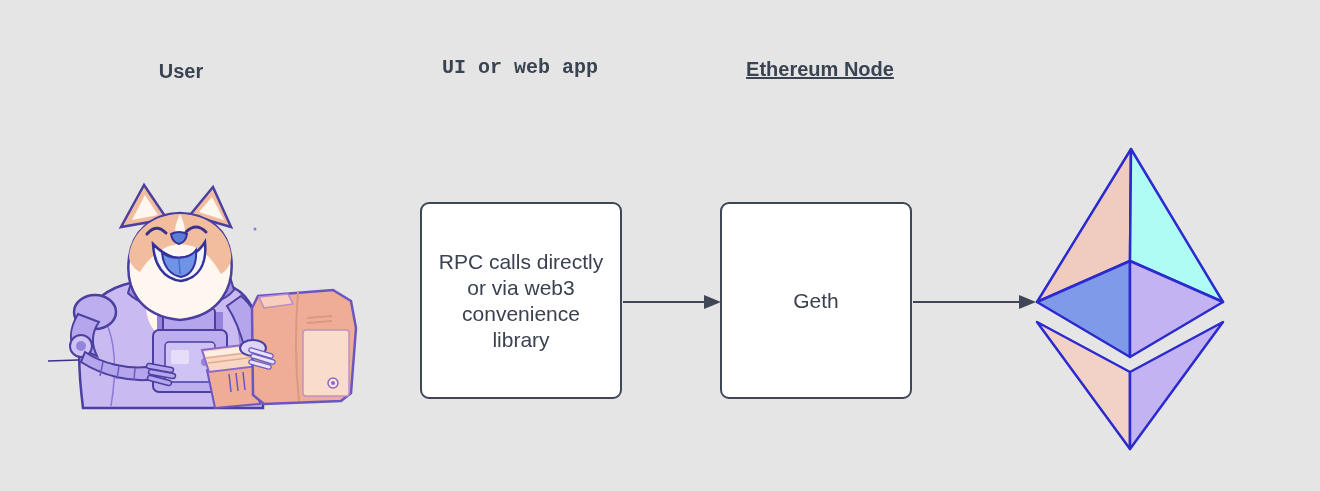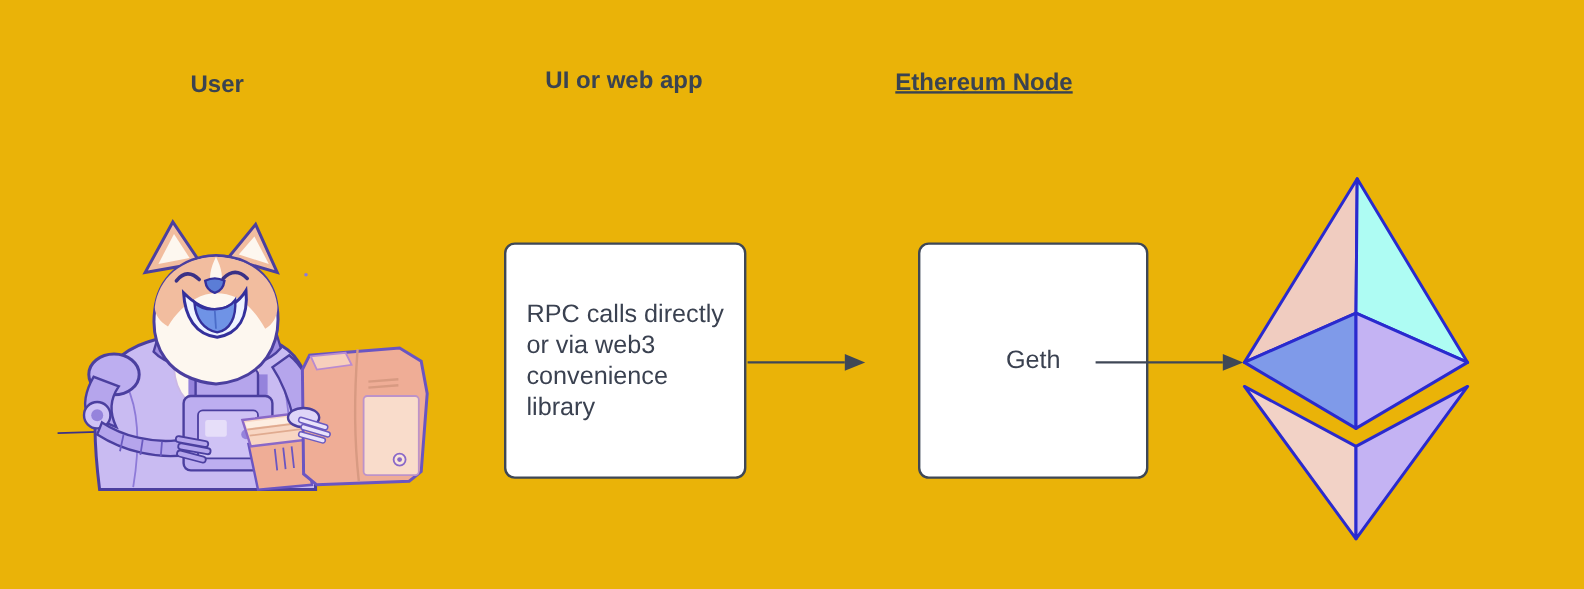--- a/index.html
+++ b/index.html
@@ -1,38 +1,38 @@
 <!DOCTYPE html>
 <html><head>
 <meta charset="utf-8">
 <style>
   html,body{margin:0;padding:0;background:#000;}
   .canvas{
-    position:relative;width:1320px;height:491px;background:#eab308;
+    position:relative;width:1320px;height:491px;background:#e5e5e5;
     font-family:"Liberation Sans",sans-serif;overflow:hidden;
   }
   .col-header{
     position:absolute;transform:translateX(-50%);
     color:#3a4351;font-size:20px;font-weight:bold;white-space:nowrap;
   }
   .flow-box{
     position:absolute;background:#ffffff;border:2px solid #3e4756;border-radius:9px;
-    display:flex;align-items:center;justify-content:center;text-align:left;
+    display:flex;align-items:center;justify-content:center;text-align:center;
     color:#3a4150;font-size:21px;line-height:26px;box-sizing:border-box;
     white-space:pre-line;
   }
   .overlay{position:absolute;left:0;top:0;pointer-events:none;}
 </style>
 </head>
 <body>
 
 <div class="canvas">
 
   <div class="col-header" style="left:181px;top:60px;">User</div>
-  <div class="col-header" style="left:520px;top:56px;">UI or web app</div>
+  <div class="col-header" style="left:520px;top:56px;font-family:Liberation Mono, monospace;">UI or web app</div>
   <div class="col-header" style="left:820px;top:58px;text-decoration:underline;">Ethereum Node</div>
 
   <svg class="overlay" style="left:45px;top:180px;" width="322" height="230" viewBox="0 0 322 230">
 
     <path d="M 3,181 L 63,179" stroke="#3a3186" stroke-width="1.5" fill="none"></path>
 
     <g>
       <path d="M 38,228 C 34,196 33,168 36,150 C 40,128 56,112 78,105 C 92,100 110,98 122,102 L 150,102 C 172,97 194,106 204,122 C 212,134 216,152 217,170 L 218,228 Z" stroke="#4b3f9f" stroke-width="2.5" fill="#c9bbf2"></path>
       <path d="M 60,140 C 70,160 72,190 66,226" stroke="#8d7ad8" stroke-width="1.5" fill="none"></path>
       <path d="M 190,135 C 196,155 198,185 196,226" stroke="#8d7ad8" stroke-width="1.5" fill="none"></path>
@@ -102,21 +102,21 @@
       <path d="M 206,170 L 226,176 M 208,176 L 228,182 M 206,182 L 224,187" stroke="#e8e2fa" stroke-width="3" fill="none"></path>
     </g>
 
     <circle cx="210" cy="49" r="1.5" fill="#8a7ae0"></circle>
   </svg>
 
   <div class="flow-box" style="left:420px;top:202px;width:202px;height:197px;padding:0 14px;">RPC calls directly
 or via web3
 convenience
 library</div>
-  <div class="flow-box" style="left:720px;top:202px;width:192px;height:197px;margin-left:45px;">Geth</div>
+  <div class="flow-box" style="left:720px;top:202px;width:192px;height:197px;">Geth</div>
 
   <svg class="overlay" width="1320" height="491" viewBox="0 0 1320 491">
     <g>
       <line x1="623" y1="302" x2="704" y2="302" stroke-width="2" stroke="#3f4756"></line>
       <polygon points="704,295 721,302 704,309" fill="#3f4756"></polygon>
     </g>
     <g>
       <line x1="913" y1="302" x2="1019" y2="302" stroke-width="2" stroke="#3f4756"></line>
       <polygon points="1019,295 1036,302 1019,309" fill="#3f4756"></polygon>
     </g>

